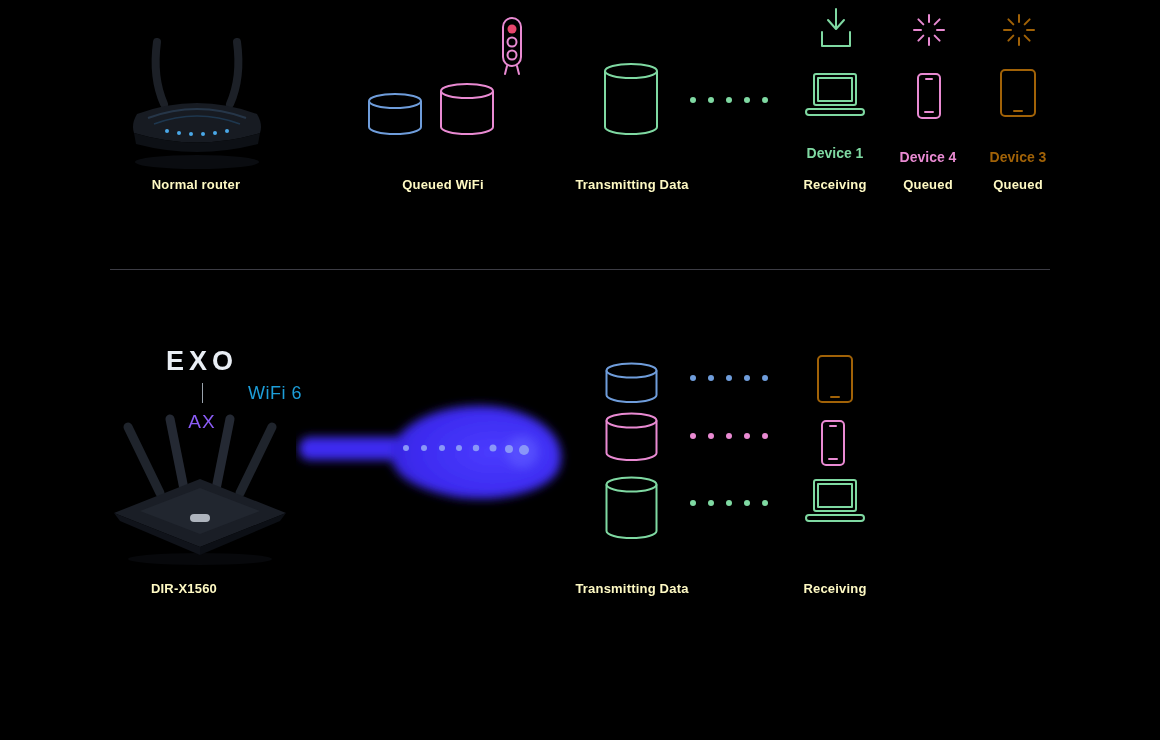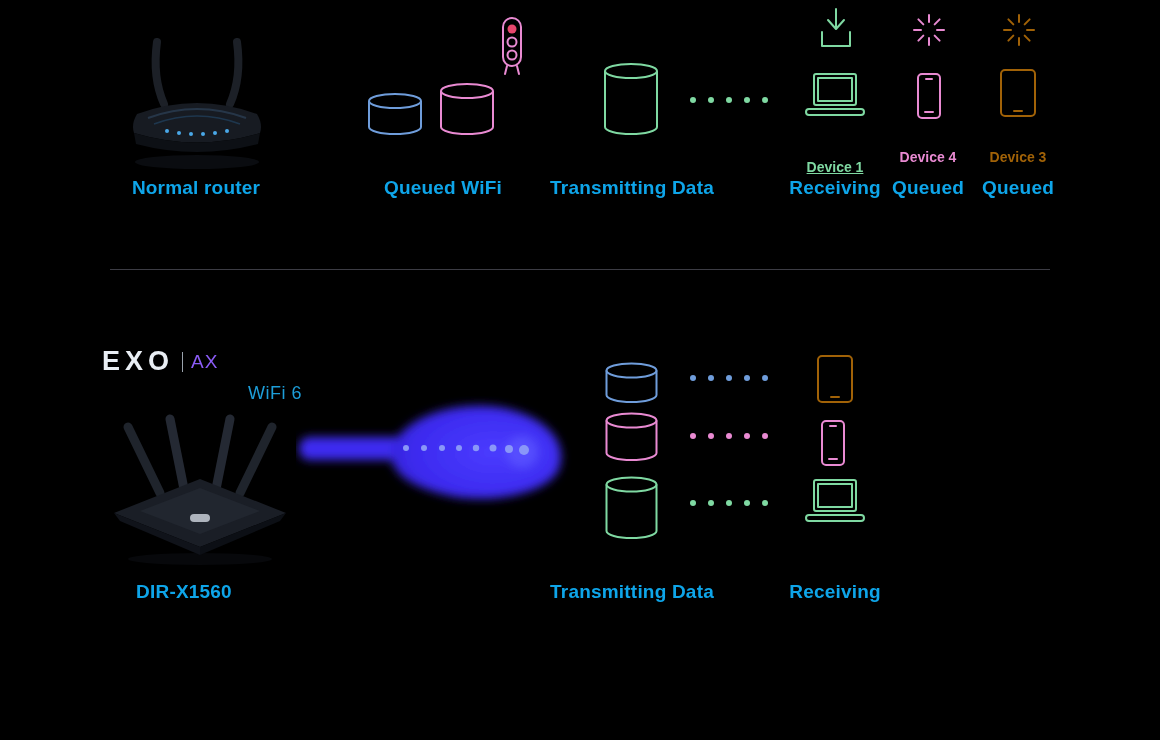--- a/index.html
+++ b/index.html
@@ -4,21 +4,21 @@
 <style>
   * { margin:0; padding:0; box-sizing:border-box; }
   html,body { background:#000; }
   body {
     width:1160px; height:740px; overflow:hidden;
     font-family:"Liberation Sans", sans-serif;
   }
   .stage { position:relative; width:1160px; height:740px; background:#000; }
   .abs { position:absolute; }
   .label {
-    color:#0ea5e9; font-weight:bold; font-size:19px;
+    color:#fef9c3; font-weight:bold; font-size:13px;
     text-align:center; letter-spacing:.2px; white-space:nowrap;
   }
   .device-name { font-weight:bold; font-size:14px; text-align:center; white-space:nowrap; }
   .c-blue   { color:#6f9ddb; }
   .c-pink   { color:#e98ad2; }
   .c-green  { color:#7fd9a2; }
   .c-dblue  { color:#a16207; }
   .c-wifi   { color:#1d9ed9; }
 
   
@@ -26,21 +26,21 @@
     fill:none; stroke:currentColor; stroke-width:2;
     stroke-linecap:round; stroke-linejoin:round;
   }
   .cyl ellipse, .cyl path { fill:none; stroke:currentColor; stroke-width:2; }
 
   .dots { display:flex; gap:12px; align-items:center; }
   .dots span { width:6px; height:6px; border-radius:50%; background:currentColor; display:block; }
 
   .divider { height:1px; background:#3c3c44; }
 
-  .logo-row { display:flex; align-items:center; justify-content:flex-start; gap:8px; }
+  .logo-row { display:flex; align-items:center; justify-content:flex-start; gap:8px;flex-direction:column; }
   .logo-main {
     color:#e9eef4; font-weight:bold; font-size:27px; letter-spacing:5px;
     line-height:1;
   }
   .logo-sep { width:1px; height:20px; background:#9aa3ad; }
   .logo-suffix { color:#8b5cf6; font-weight:normal; font-size:19px; letter-spacing:1px; }
   .wifi-label { font-weight:normal; font-size:18px; text-align:right; letter-spacing:.5px; }
 </style>
 </head>
 <body>
@@ -118,21 +118,21 @@
         <path d="M6 26 V40 H34 V26" stroke-width="2.5"></path>
       </svg>
     </div>
     <div class="abs c-green oicon" style="left:803px; top:72px;">
       <svg width="64" height="48" viewBox="0 0 64 48">
         <rect x="11" y="2" width="42" height="31" rx="2"></rect>
         <rect x="15" y="6" width="34" height="23"></rect>
         <rect x="3" y="37" width="58" height="6" rx="3"></rect>
       </svg>
     </div>
-    <div class="abs device-name c-green" style="left:785px; top:159px; width:100px;text-decoration:underline;">Device 1</div>
+    <div class="abs device-name c-green" style="left:785px; top:145px; width:100px;">Device 1</div>
     <div class="abs label" style="left:785px; top:177px; width:100px;">Receiving</div>
 
     <div class="abs c-pink oicon" style="left:911px; top:12px;">
       <svg width="36" height="36" viewBox="0 0 36 36">
         <g stroke-width="3">
           <line x1="18" y1="3" x2="18" y2="10"></line>
           <line x1="18" y1="3" x2="18" y2="10" transform="rotate(45 18 18)"></line>
           <line x1="18" y1="3" x2="18" y2="10" transform="rotate(90 18 18)"></line>
           <line x1="18" y1="3" x2="18" y2="10" transform="rotate(135 18 18)"></line>
           <line x1="18" y1="3" x2="18" y2="10" transform="rotate(180 18 18)"></line>

